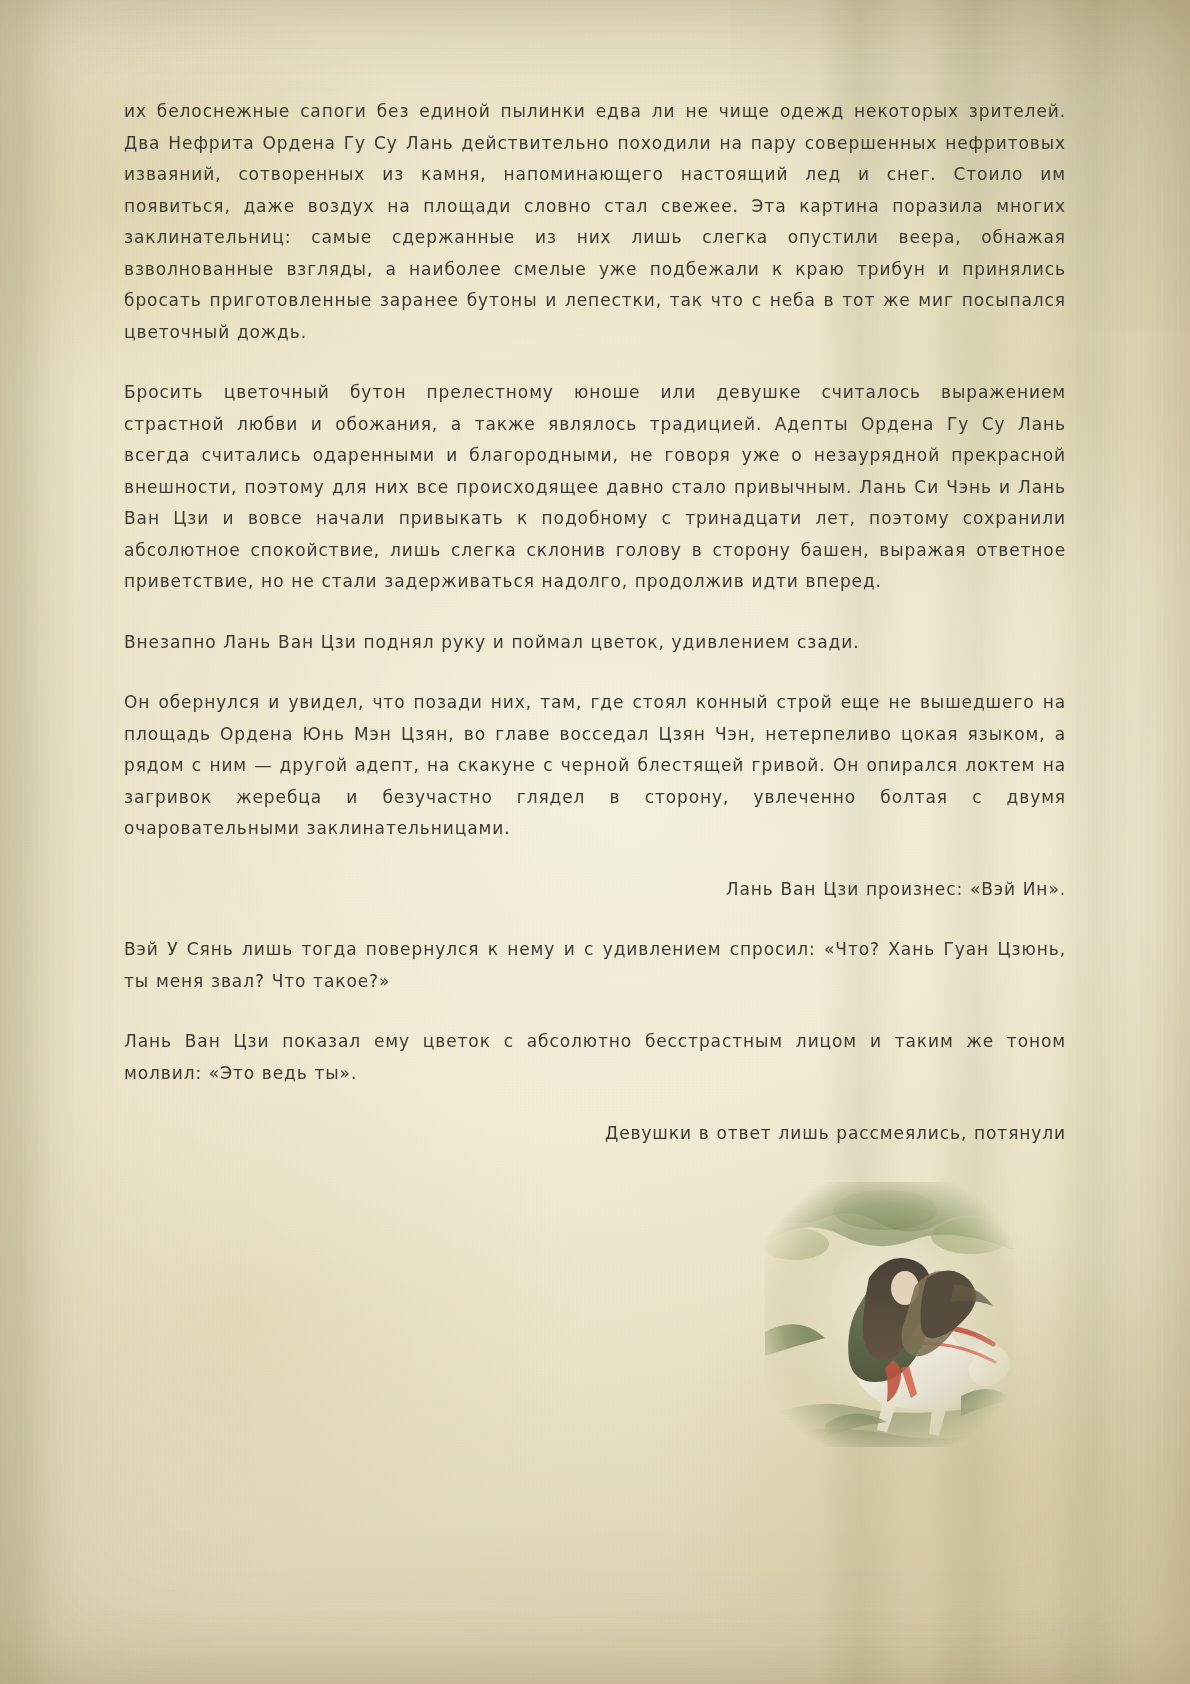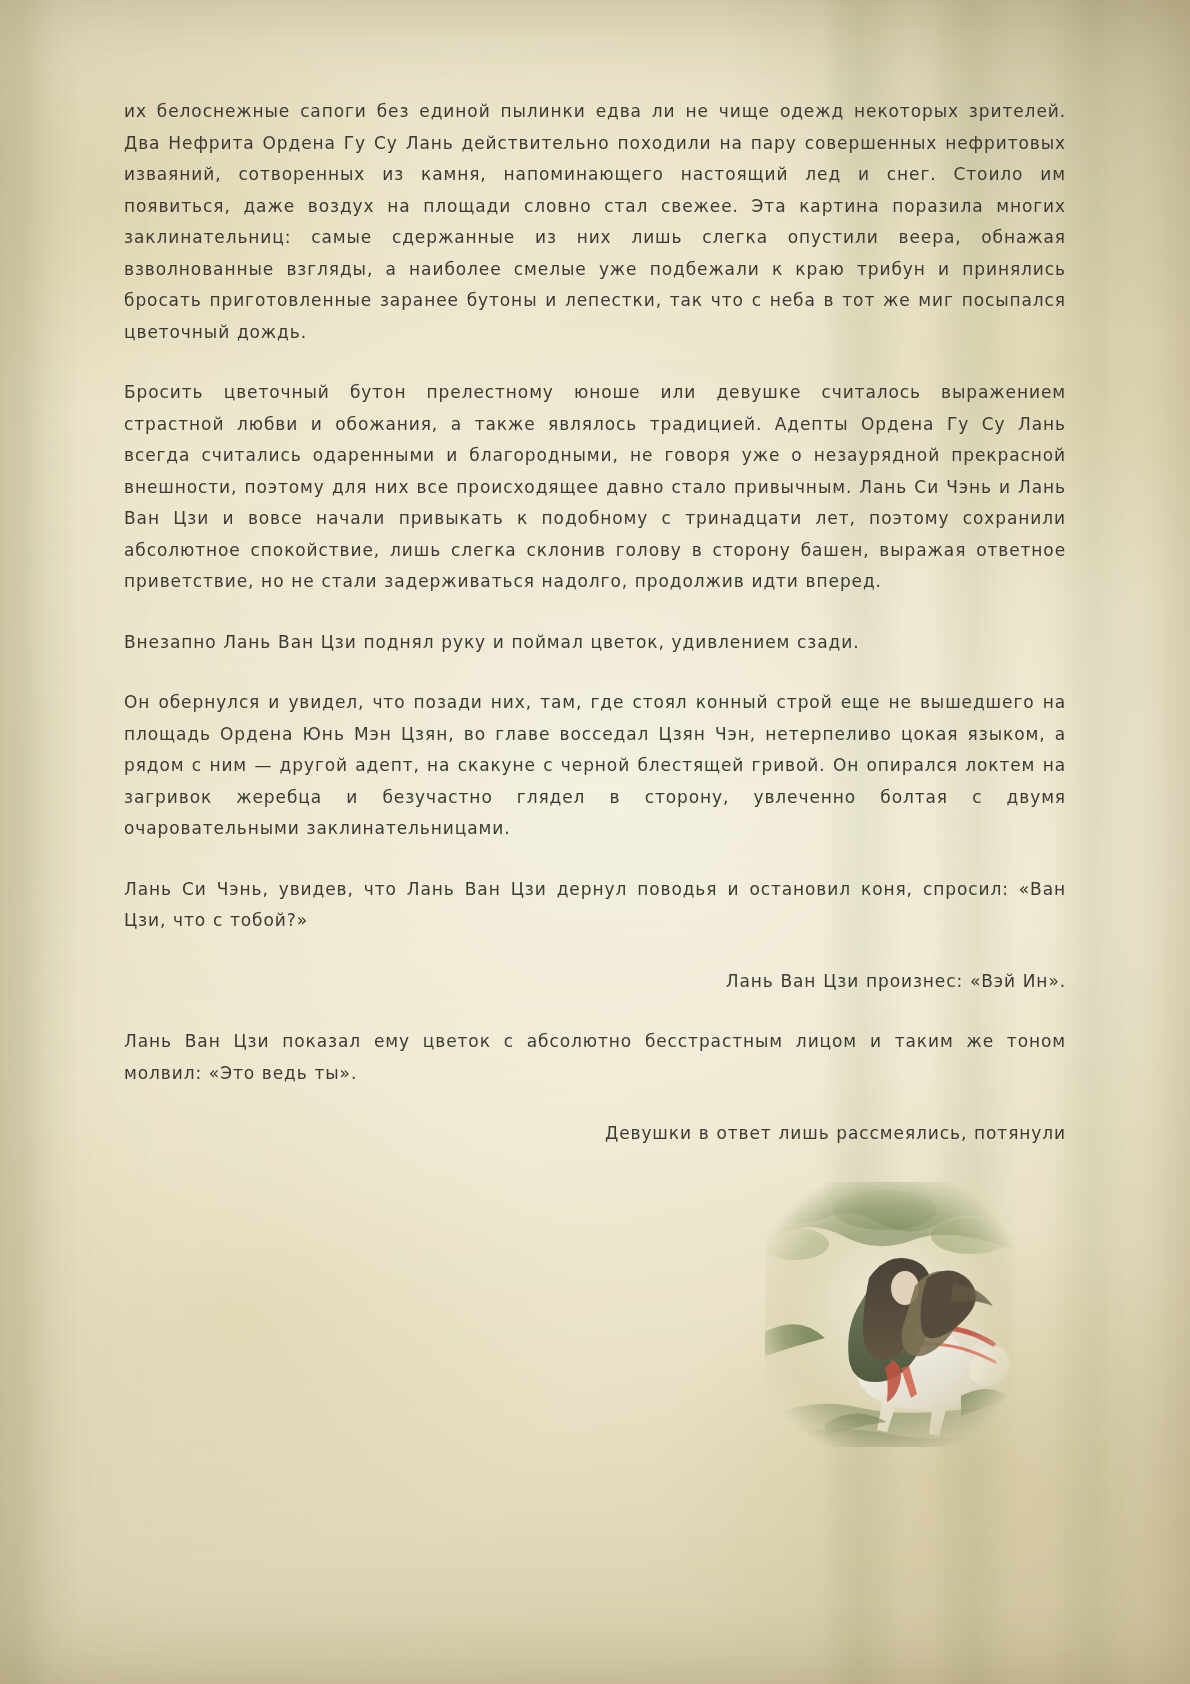--- a/index.html
+++ b/index.html
@@ -117,22 +117,22 @@
 
   <div id="grain"></div>
   <div id="corner-shade"></div>
   <div id="edge-shade"></div>
 
   <div id="content">
     <p class="para">их белоснежные сапоги без единой пылинки едва ли не чище одежд некоторых зрителей. Два Нефрита Ордена Гу Су Лань действительно походили на пару совершенных нефритовых изваяний, сотворенных из камня, напоминающего настоящий лед и снег. Стоило им появиться, даже воздух на площади словно стал свежее. Эта картина поразила многих заклинательниц: самые сдержанные из них лишь слегка опустили веера, обнажая взволнованные взгляды, а наиболее смелые уже подбежали к краю трибун и принялись бросать приготовленные заранее бутоны и лепестки, так что с неба в тот же миг посыпался цветочный дождь.</p>
     <p class="para">Бросить цветочный бутон прелестному юноше или девушке считалось выражением страстной любви и обожания, а также являлось традицией. Адепты Ордена Гу Су Лань всегда считались одаренными и благородными, не говоря уже о незаурядной прекрасной внешности, поэтому для них все происходящее давно стало привычным. Лань Си Чэнь и Лань Ван Цзи и вовсе начали привыкать к подобному с тринадцати лет, поэтому сохранили абсолютное спокойствие, лишь слегка склонив голову в сторону башен, выражая ответное приветствие, но не стали задерживаться надолго, продолжив идти вперед.</p>
     <p class="para">Внезапно Лань Ван Цзи поднял руку и поймал цветок, удивлением сзади.</p>
     <p class="para">Он обернулся и увидел, что позади них, там, где стоял конный строй еще не вышедшего на площадь Ордена Юнь Мэн Цзян, во главе восседал Цзян Чэн, нетерпеливо цокая языком, а рядом с ним — другой адепт, на скакуне с черной блестящей гривой. Он опирался локтем на загривок жеребца и безучастно глядел в сторону, увлеченно болтая с двумя очаровательными заклинательницами.</p>
-    <p class="para">Лань Си Чэнь, увидев, что Лань Ван Цзи дернул поводья и остановил коня, спросил: «Ван Цзи, что с тобой?»</p>
     <p class="para nojustify">Лань Ван Цзи произнес: «Вэй Ин».</p>
+    <p class="para">Вэй У Сянь лишь тогда повернулся к нему и с удивлением спросил: «Что? Хань Гуан Цзюнь, ты меня звал? Что такое?»</p>
     <p class="para">Лань Ван Цзи показал ему цветок с абсолютно бесстрастным лицом и таким же тоном молвил: «Это ведь ты».</p>
     <p class="para nojustify last">Девушки в ответ лишь рассмеялись, потянули</p>
   </div>
 
   <div id="illustration">
     <div class="frame">
       <svg width="248" height="265" viewBox="0 0 248 265" xmlns="http://www.w3.org/2000/svg">
         <defs>
           <radialGradient id="bgGlow" cx="50%" cy="45%" r="70%">
             <stop offset="0%" stop-color="#f3f0de"></stop>

